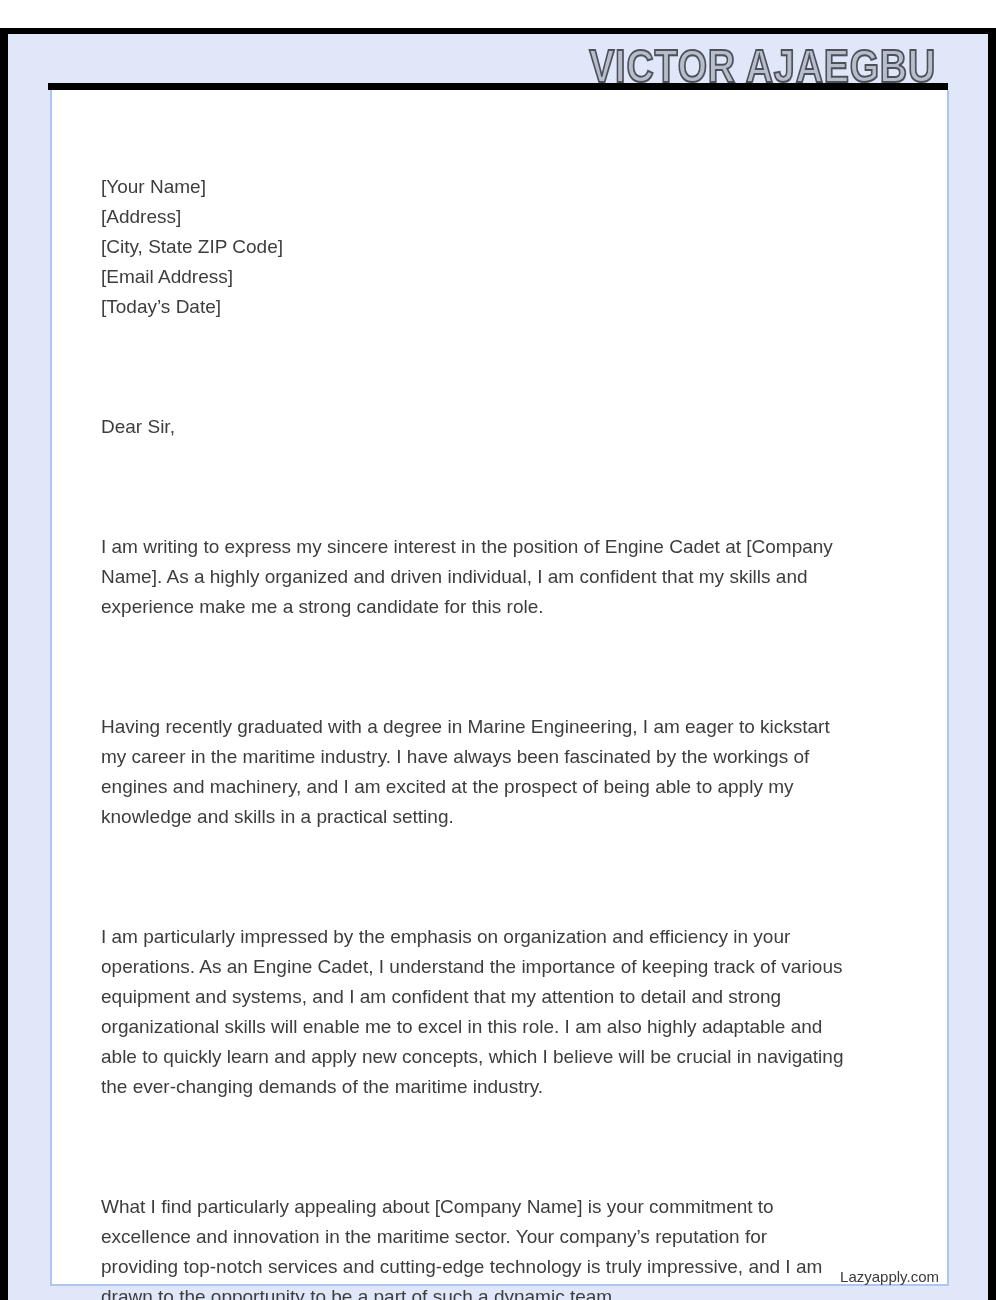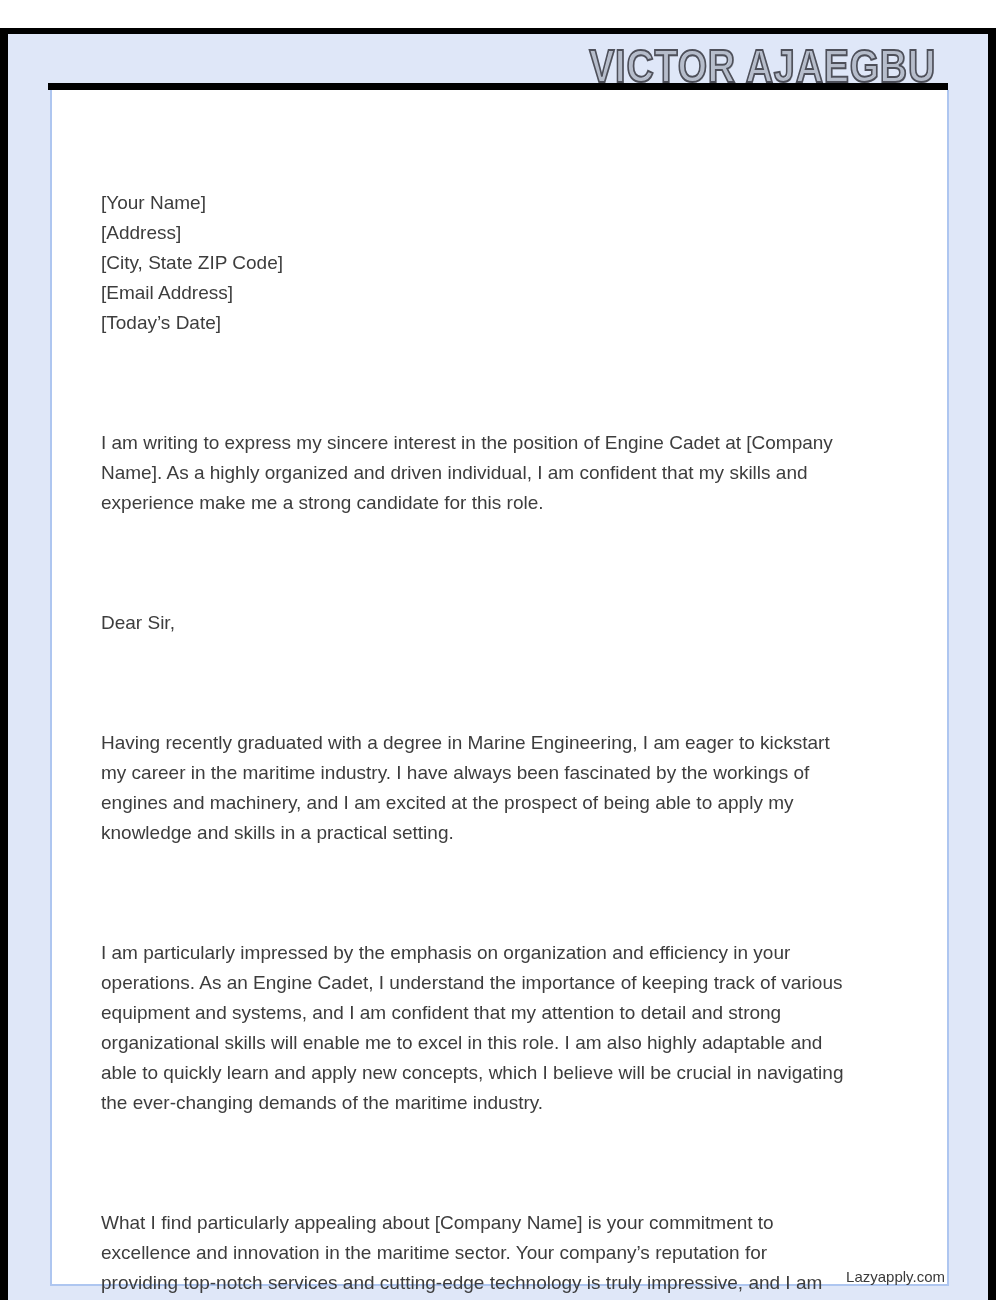--- a/index.html
+++ b/index.html
@@ -42,37 +42,37 @@
     width:900px;height:7px;
     background:var(--rule);
   }
   .page{
     position:absolute;
     left:42px;top:56px;
     width:899px;height:1196px;
     background:#ffffff;
     border:2px solid var(--page-border);
     border-top:none;
-    padding:38px 52px 0 49px;
+    padding:22px 52px 0 49px;
     overflow:visible;
   }
   .letter{
     width:810px;
     font-size:19px;
     line-height:30px;
     color:var(--text);
     white-space:pre-line;
   }
   .letter p, .letter .block{
     white-space:pre-line;
     margin:0 0 30px 0;
   }
   .watermark{
     position:absolute;
-    right:2px;bottom:-3px;
+    right:8px;bottom:-3px;
     font-size:15px;
     color:var(--watermark);
     line-height:20px;
     background:transparent;
   }
 </style>
 </head>
 <body>
 
 <div class="frame">
@@ -83,25 +83,25 @@
 
   <div class="page">
     <div class="letter">
 
       <p class="block">[Your Name]
 [Address]
 [City, State ZIP Code]
 [Email Address]
 [Today’s Date]</p>
 
+      <p>Dear Sir,</p>
+
       <p>I am writing to express my sincere interest in the position of Engine Cadet at [Company
 Name]. As a highly organized and driven individual, I am confident that my skills and
 experience make me a strong candidate for this role.</p>
-
-      <p>Dear Sir,</p>
 
       <p>Having recently graduated with a degree in Marine Engineering, I am eager to kickstart
 my career in the maritime industry. I have always been fascinated by the workings of
 engines and machinery, and I am excited at the prospect of being able to apply my
 knowledge and skills in a practical setting.</p>
 
       <p>I am particularly impressed by the emphasis on organization and efficiency in your
 operations. As an Engine Cadet, I understand the importance of keeping track of various
 equipment and systems, and I am confident that my attention to detail and strong
 organizational skills will enable me to excel in this role. I am also highly adaptable and

